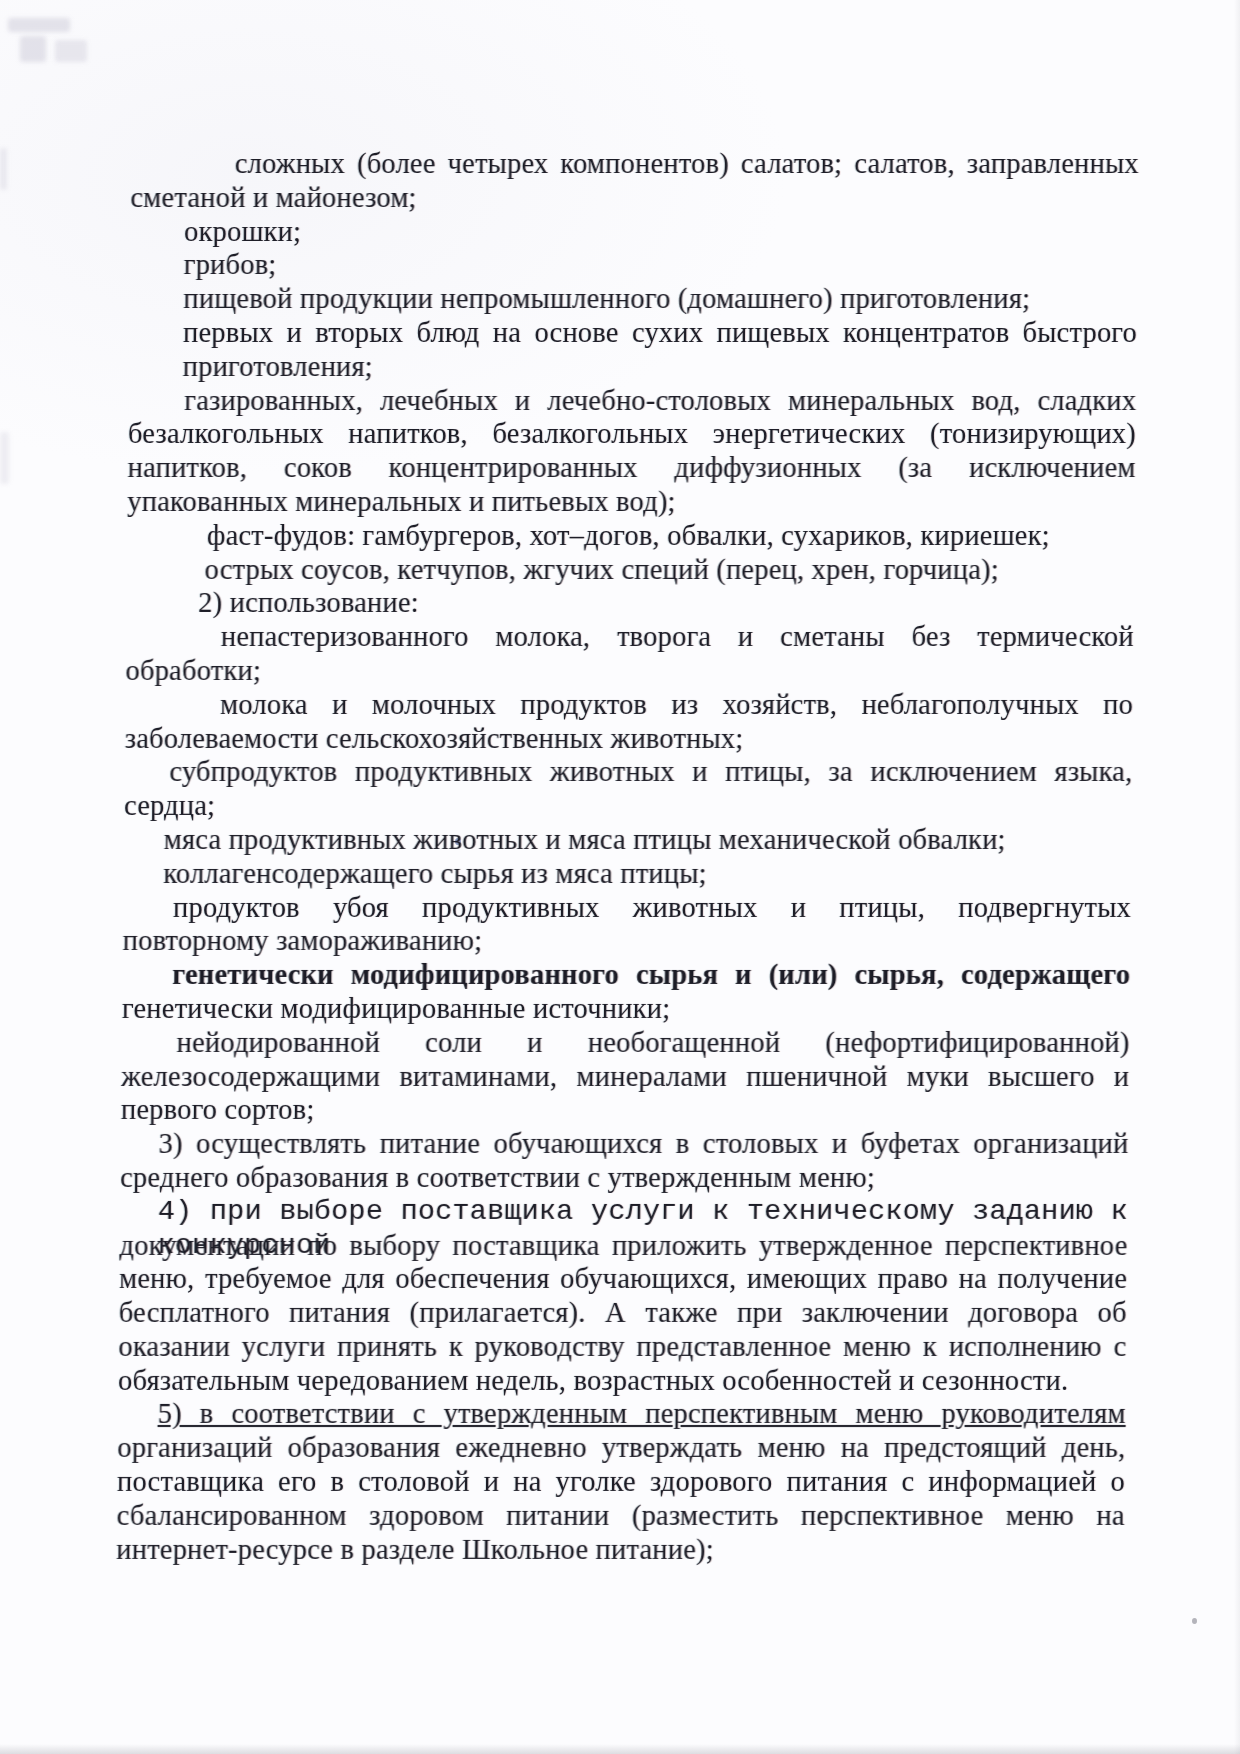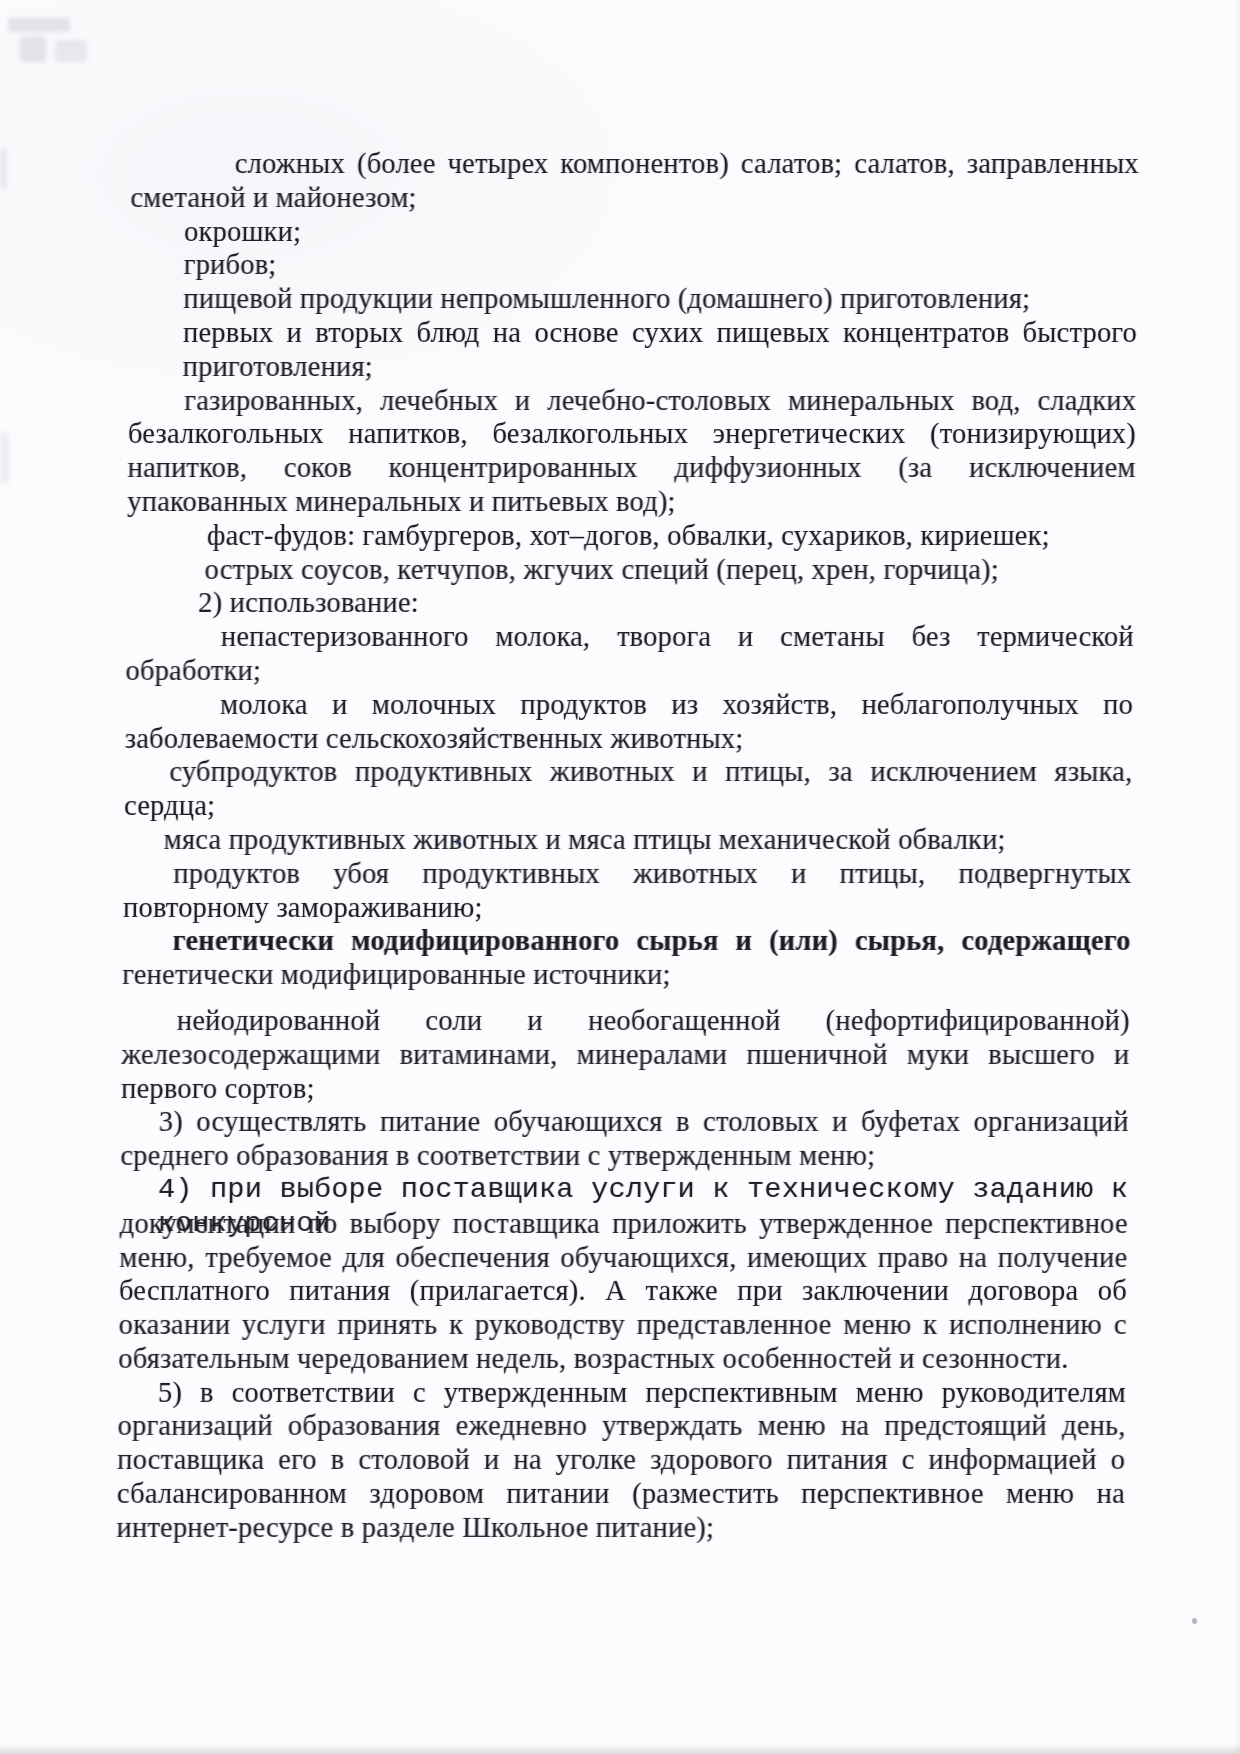--- a/index.html
+++ b/index.html
@@ -100,34 +100,35 @@
       <div class="line" style="padding-left: 80px;">фаст-фудов: гамбургеров, хот–догов, обвалки, сухариков, кириешек;</div>
       <div class="line" style="padding-left: 78px;">острых соусов, кетчупов, жгучих специй (перец, хрен, горчица);</div>
       <div class="line" style="padding-left: 72px;">2) использование:</div>
       <div class="line fill" style="padding-left: 95px;">непастеризованного молока, творога и сметаны без термической</div>
       <div class="line">обработки;</div>
       <div class="line fill" style="padding-left: 95px;">молока и молочных продуктов из хозяйств, неблагополучных по</div>
       <div class="line">заболеваемости сельскохозяйственных животных;</div>
       <div class="line fill" style="padding-left: 45px;">субпродуктов продуктивных животных и птицы, за исключением языка,</div>
       <div class="line">сердца;</div>
       <div class="line" style="padding-left: 40px;">мяса продуктивных животных и мяса птицы механической обвалки;</div>
+      <div class="line" style="padding-left: 40px;">коллагенсодержащего сырья из мяса птицы;</div>
       <div class="line fill" style="padding-left: 50px;">продуктов убоя продуктивных животных и птицы, подвергнутых</div>
       <div class="line">повторному замораживанию;</div>
       <div class="line fill" style="padding-left: 50px; font-weight: bold;">генетически модифицированного сырья и (или) сырья, содержащего</div>
       <div class="line">генетически модифицированные источники;</div>
-      <div class="line fill" style="padding-left: 55px; margin-top: 12px;">нейодированной соли и необогащенной (нефортифицированной)</div>
+      <div class="line fill" style="padding-left: 55px;">нейодированной соли и необогащенной (нефортифицированной)</div>
       <div class="line fill">железосодержащими витаминами, минералами пшеничной муки высшего и</div>
       <div class="line">первого сортов;</div>
       <div class="line fill" style="padding-left: 38px;">3) осуществлять питание обучающихся в столовых и буфетах организаций</div>
       <div class="line">среднего образования в соответствии с утвержденным меню;</div>
       <div class="line fill" style="padding-left: 38px; font-family: Liberation Mono, monospace;">4) при выборе поставщика услуги к техническому заданию к конкурсной</div>
       <div class="line fill">документации по выбору поставщика приложить утвержденное перспективное</div>
       <div class="line fill">меню, требуемое для обеспечения обучающихся, имеющих право на получение</div>
       <div class="line fill">бесплатного питания (прилагается). А также при заключении договора об</div>
       <div class="line fill">оказании услуги принять к руководству представленное меню к исполнению с</div>
       <div class="line">обязательным чередованием недель, возрастных особенностей и сезонности.</div>
-      <div class="line fill" style="padding-left: 40px;">5) в соответствии с утвержденным перспективным меню руководителям</div>
+      <div class="line fill" style="padding-left: 40px; text-decoration: underline;">5) в соответствии с утвержденным перспективным меню руководителям</div>
       <div class="line fill">организаций образования ежедневно утверждать меню на предстоящий день,</div>
       <div class="line fill">поставщика его в столовой и на уголке здорового питания с информацией о</div>
       <div class="line fill">сбалансированном здоровом питании (разместить перспективное меню на</div>
       <div class="line">интернет-ресурсе в разделе Школьное питание);</div>
     </div>
 </div>
 
 </body></html>

